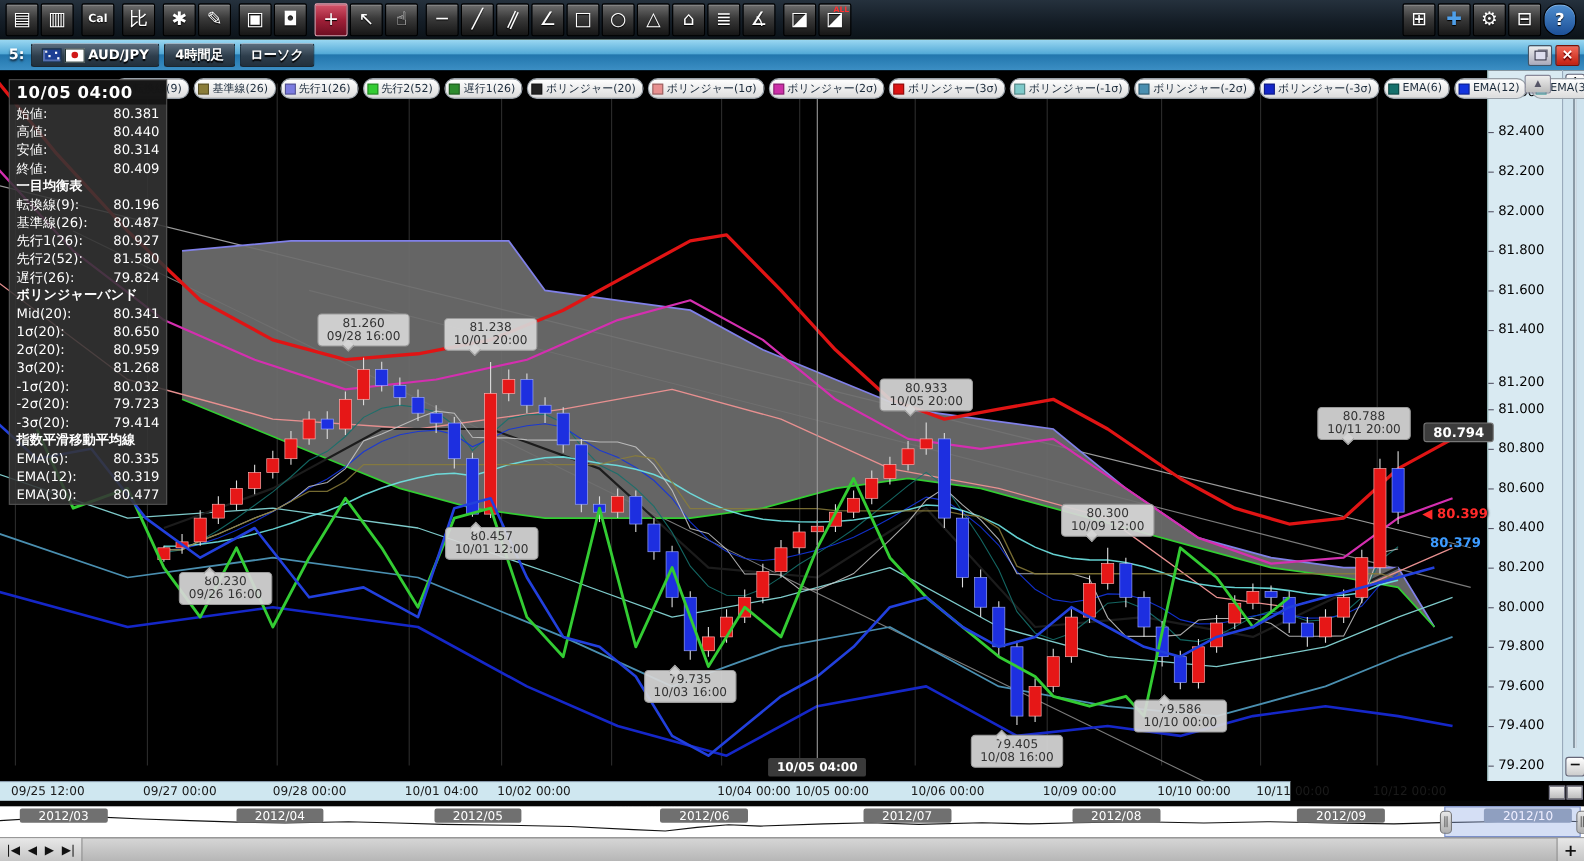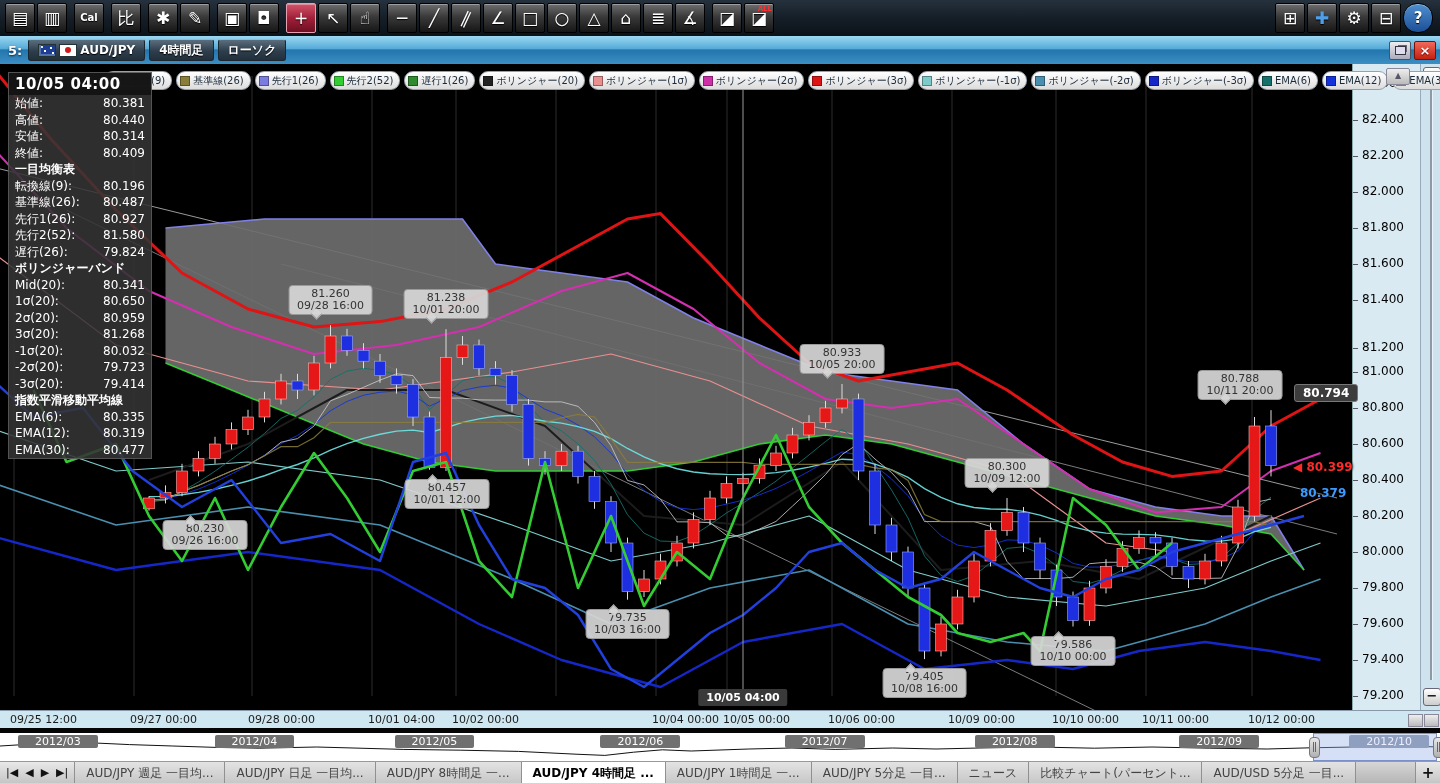--- a/index.html
+++ b/index.html
@@ -83,21 +83,21 @@
   .axis-up-btn{position:absolute;left:1386px;top:4px;width:22px;height:15px;background:linear-gradient(#eee,#bbb);
     border:1px solid #889;border-radius:2px;color:#556;font-size:8px;text-align:center;line-height:14px;cursor:pointer;z-index:6;}
 
   .v-scroll{position:absolute;left:1420px;top:0;width:20px;height:646px;background:#cfe3ee;border-left:1px solid #9ab;}
   .zoom-btn{position:absolute;left:2px;width:16px;height:16px;background:linear-gradient(#fff,#ccc);
     border:1px solid #667;border-radius:3px;color:#111;font-size:13px;font-weight:bold;
     text-align:center;line-height:14px;cursor:pointer;}
   .v-track{position:absolute;left:9px;top:26px;width:2px;height:590px;background:#8a9aa6;border-right:1px solid #e8f2f8;}
 
   
-  .x-axis{position:absolute;left:0;top:710px;width:1440px;height:18px;background:#cfe7f0;border-top:1px solid #89a;}
+  .x-axis{position:absolute;left:0;top:710px;width:1173px;height:18px;background:#cfe7f0;border-top:1px solid #89a;}
   .x-lab{position:absolute;top:2px;font-size:11px;color:#1a1a1a;white-space:nowrap;}
   .x-axis .grip{position:absolute;top:3px;width:13px;height:11px;background:linear-gradient(#eee,#bbb);border:1px solid #889;}
 
   .h-scroll{position:absolute;left:0;top:728px;width:1440px;height:5px;background:#050505;}
 
   
   .navigator{position:absolute;left:0;top:733px;width:1440px;height:28px;background:#fff;border-bottom:1px solid #888;}
   .nav-month{position:absolute;top:2px;background:#707070;color:#fff;font-size:11px;padding:0 17px;border-radius:2px;z-index:2;}
   .nav-month.sel{background:#8f9fc0;color:#eef;}
   .nav-selection{position:absolute;top:0;height:28px;background:rgba(150,175,230,.4);
@@ -680,27 +680,16 @@
       <div class="nav-month sel" style="left: 1349.28px;">2012/10</div>
     </div>
 
   <div class="tabbar">
     <div class="tab-navs" id="tab-navs">
         <span>|◀</span>
         <span>◀</span>
         <span>▶</span>
         <span>▶|</span>
       </div>
-    <div style="display:flex;overflow:hidden;flex:1;" id="tab-list">
-        <div class="tab">AUD/JPY 週足 一目均...</div>
-        <div class="tab">AUD/JPY 日足 一目均...</div>
-        <div class="tab">AUD/JPY 8時間足 一...</div>
-        <div class="tab active">AUD/JPY 4時間足 ...</div>
-        <div class="tab">AUD/JPY 1時間足 一...</div>
-        <div class="tab">AUD/JPY 5分足 一目...</div>
-        <div class="tab">ニュース</div>
-        <div class="tab">比較チャート(パーセント...</div>
-        <div class="tab">AUD/USD 5分足 一目...</div>
-      </div>
     <div class="tab-add">+</div>
   </div>
 
 </div>
 
 </body></html>

